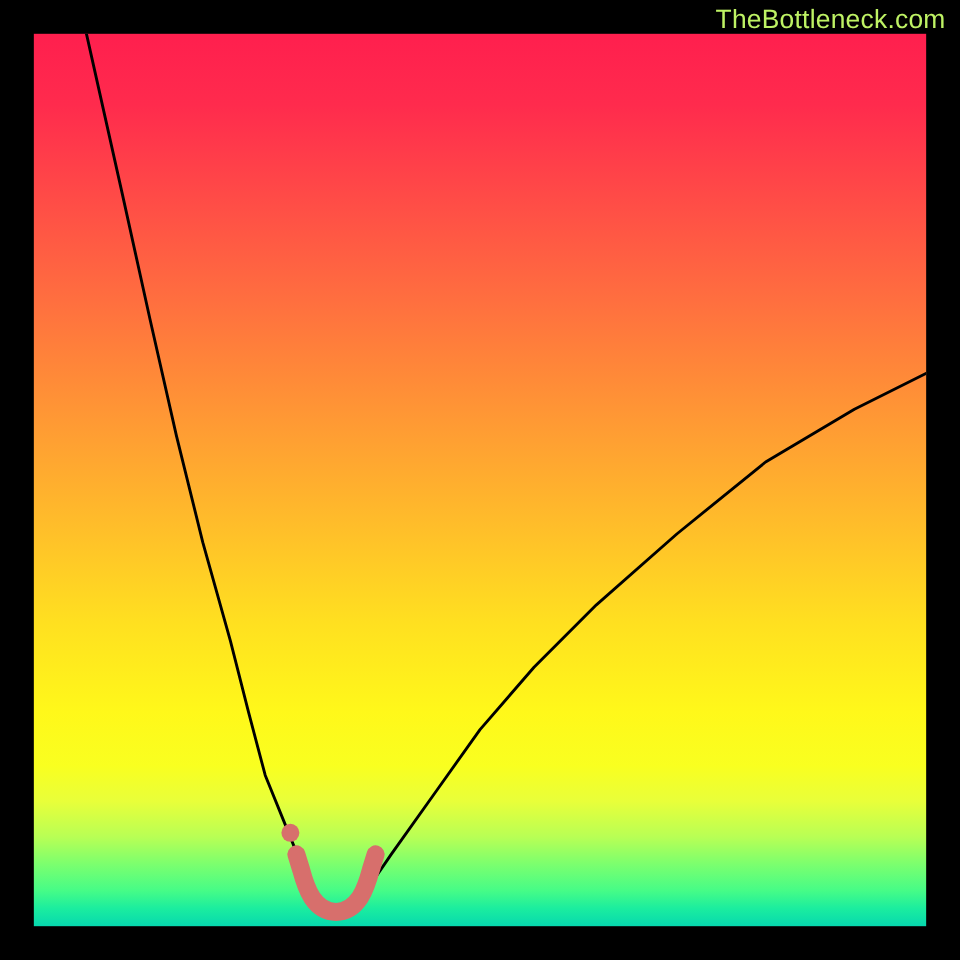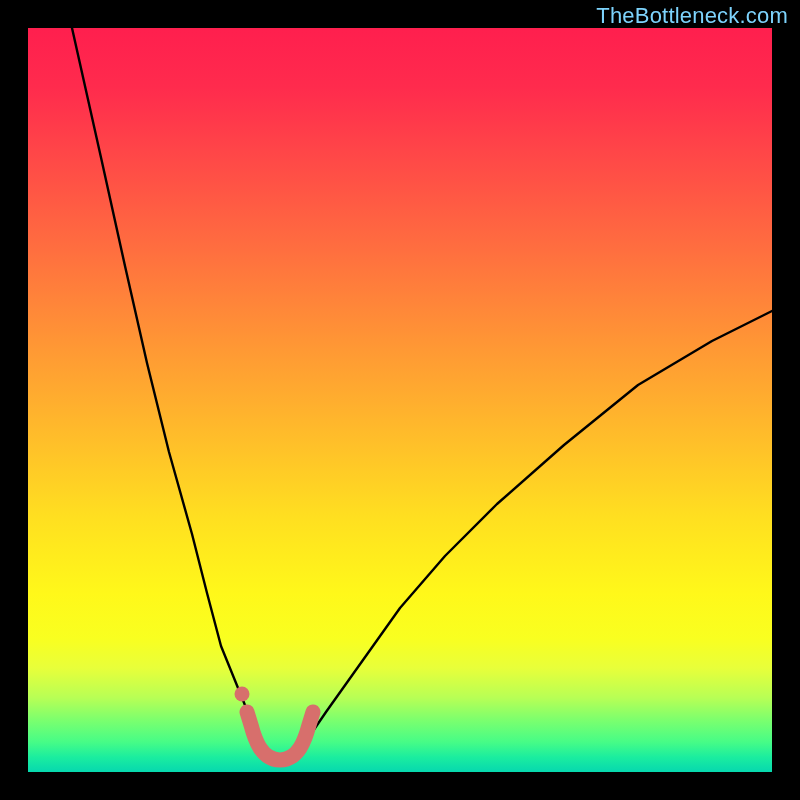--- a/index.html
+++ b/index.html
@@ -56,21 +56,21 @@
     position: absolute;
     left: 0;
     top: 0;
     width: 744px;
     height: 744px;
   }
   .watermark {
     position: absolute;
     top: 3px;
     right: 12px;
-    color: #7dd3fc;
+    color: #bef264;
     font-size: 22px;
     font-weight: 500;
     letter-spacing: 0.2px;
     user-select: none;
   }
 </style>
 </head>
 <body>
 
 <div class="frame">

